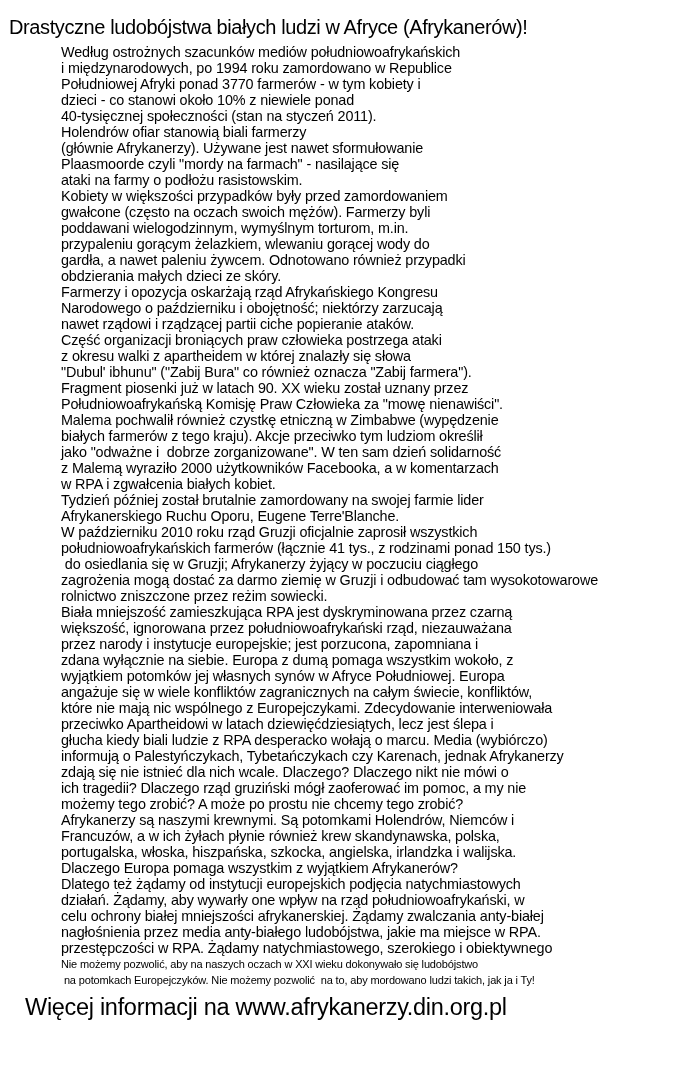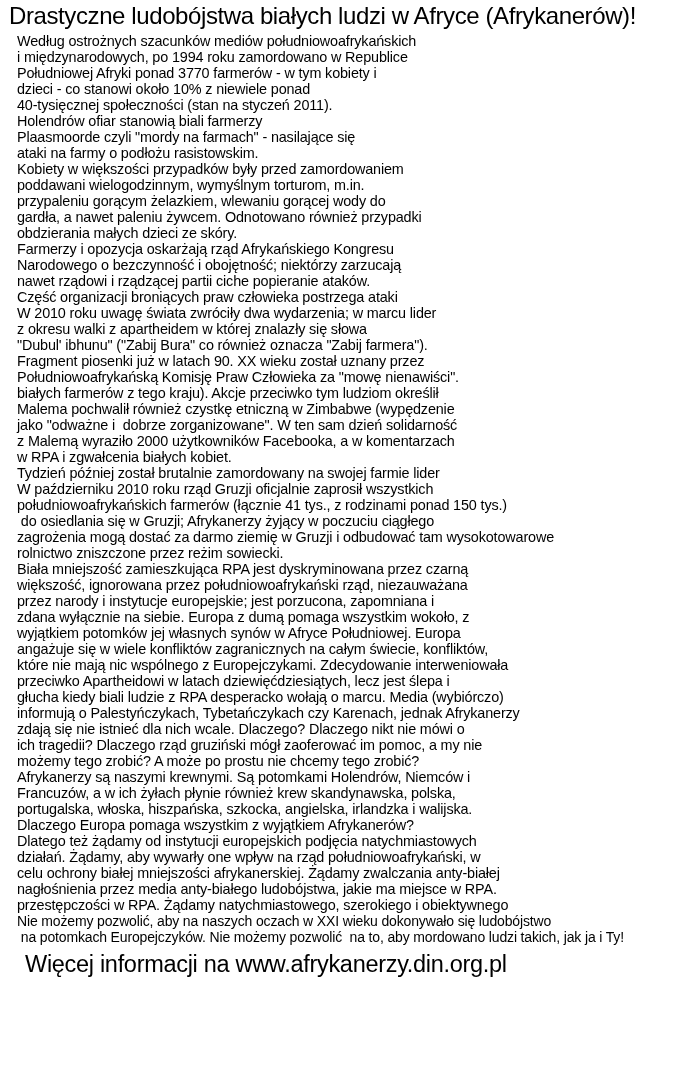--- a/index.html
+++ b/index.html
@@ -12,39 +12,40 @@
     width: 700px;
     height: 1067px;
     background: #ffffff;
     color: #000000;
     font-family: "Liberation Sans", "DejaVu Sans", sans-serif;
     overflow: hidden;
     box-sizing: border-box;
   }
   .title {
     margin: 0;
-    padding: 3px 0 2px 9px;
-    font-size: 24px;
+    padding: 14px 0 2px 9px;
+    font-size: 20px;
     line-height: 26px;
     font-weight: 400;
     letter-spacing: -0.4px;
     white-space: nowrap;
   }
   .body-text {
     padding-left: 17px;
     padding-top: 2px;
+    margin-left: 44px;
   }
   .body-text .line {
     font-size: 14.4px;
     line-height: 16px;
     letter-spacing: -0.15px;
     white-space: pre;
   }
   .body-text .line.small {
-    font-size: 14px;
+    font-size: 11px;
   }
   .footer {
     margin: 6px 0 0 25px;
     font-size: 23.5px;
     line-height: 26px;
     font-weight: 400;
     letter-spacing: -0.3px;
     white-space: nowrap;
   }
 </style>
@@ -54,42 +55,44 @@
 <div class="page">
   <h1 class="title">Drastyczne ludobójstwa białych ludzi w Afryce (Afrykanerów)!</h1>
 
   <div class="body-text">
       <div class="line">Według ostrożnych szacunków mediów południowoafrykańskich</div>
       <div class="line">i międzynarodowych, po 1994 roku zamordowano w Republice</div>
       <div class="line">Południowej Afryki ponad 3770 farmerów - w tym kobiety i</div>
       <div class="line">dzieci - co stanowi około 10% z niewiele ponad</div>
       <div class="line">40-tysięcznej społeczności (stan na styczeń 2011).</div>
       <div class="line">Holendrów ofiar stanowią biali farmerzy</div>
+      <div class="line">(głównie Afrykanerzy). Używane jest nawet sformułowanie</div>
       <div class="line">Plaasmoorde czyli "mordy na farmach" - nasilające się</div>
       <div class="line">ataki na farmy o podłożu rasistowskim.</div>
       <div class="line">Kobiety w większości przypadków były przed zamordowaniem</div>
+      <div class="line">gwałcone (często na oczach swoich mężów). Farmerzy byli</div>
       <div class="line">poddawani wielogodzinnym, wymyślnym torturom, m.in.</div>
       <div class="line">przypaleniu gorącym żelazkiem, wlewaniu gorącej wody do</div>
       <div class="line">gardła, a nawet paleniu żywcem. Odnotowano również przypadki</div>
       <div class="line">obdzierania małych dzieci ze skóry.</div>
       <div class="line">Farmerzy i opozycja oskarżają rząd Afrykańskiego Kongresu</div>
-      <div class="line">Narodowego o bezczynność i obojętność; niektórzy zarzucają</div>
+      <div class="line">Narodowego o październiku i obojętność; niektórzy zarzucają</div>
       <div class="line">nawet rządowi i rządzącej partii ciche popieranie ataków.</div>
       <div class="line">Część organizacji broniących praw człowieka postrzega ataki</div>
-      <div class="line">W 2010 roku uwagę świata zwróciły dwa wydarzenia; w marcu lider</div>
       <div class="line">z okresu walki z apartheidem w której znalazły się słowa</div>
       <div class="line">"Dubul' ibhunu" ("Zabij Bura" co również oznacza "Zabij farmera").</div>
       <div class="line">Fragment piosenki już w latach 90. XX wieku został uznany przez</div>
       <div class="line">Południowoafrykańską Komisję Praw Człowieka za "mowę nienawiści".</div>
+      <div class="line">Malema pochwalił również czystkę etniczną w Zimbabwe (wypędzenie</div>
       <div class="line">białych farmerów z tego kraju). Akcje przeciwko tym ludziom określił</div>
-      <div class="line">Malema pochwalił również czystkę etniczną w Zimbabwe (wypędzenie</div>
       <div class="line">jako "odważne i  dobrze zorganizowane". W ten sam dzień solidarność</div>
       <div class="line">z Malemą wyraziło 2000 użytkowników Facebooka, a w komentarzach</div>
       <div class="line">w RPA i zgwałcenia białych kobiet.</div>
       <div class="line">Tydzień później został brutalnie zamordowany na swojej farmie lider</div>
+      <div class="line">Afrykanerskiego Ruchu Oporu, Eugene Terre'Blanche.</div>
       <div class="line">W październiku 2010 roku rząd Gruzji oficjalnie zaprosił wszystkich</div>
       <div class="line">południowoafrykańskich farmerów (łącznie 41 tys., z rodzinami ponad 150 tys.)</div>
       <div class="line"> do osiedlania się w Gruzji; Afrykanerzy żyjący w poczuciu ciągłego</div>
       <div class="line">zagrożenia mogą dostać za darmo ziemię w Gruzji i odbudować tam wysokotowarowe</div>
       <div class="line">rolnictwo zniszczone przez reżim sowiecki.</div>
       <div class="line">Biała mniejszość zamieszkująca RPA jest dyskryminowana przez czarną</div>
       <div class="line">większość, ignorowana przez południowoafrykański rząd, niezauważana</div>
       <div class="line">przez narody i instytucje europejskie; jest porzucona, zapomniana i</div>
       <div class="line">zdana wyłącznie na siebie. Europa z dumą pomaga wszystkim wokoło, z</div>
       <div class="line">wyjątkiem potomków jej własnych synów w Afryce Południowej. Europa</div>

